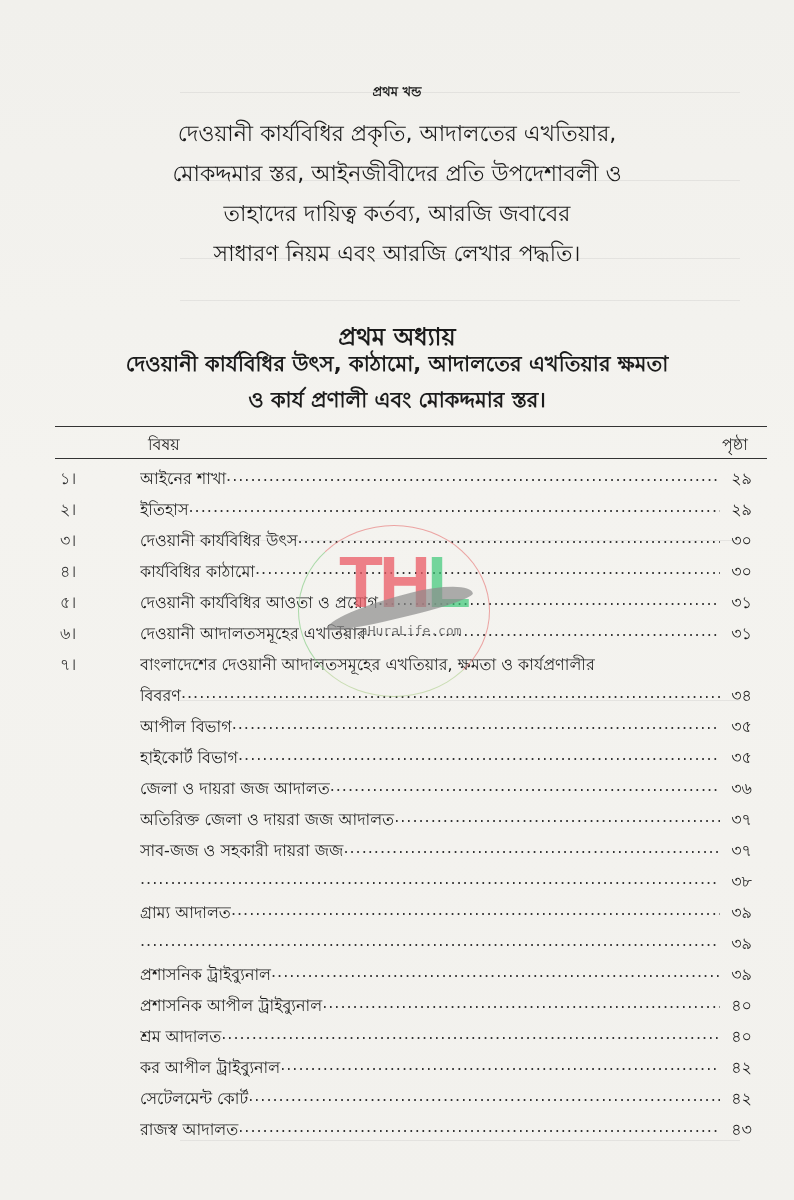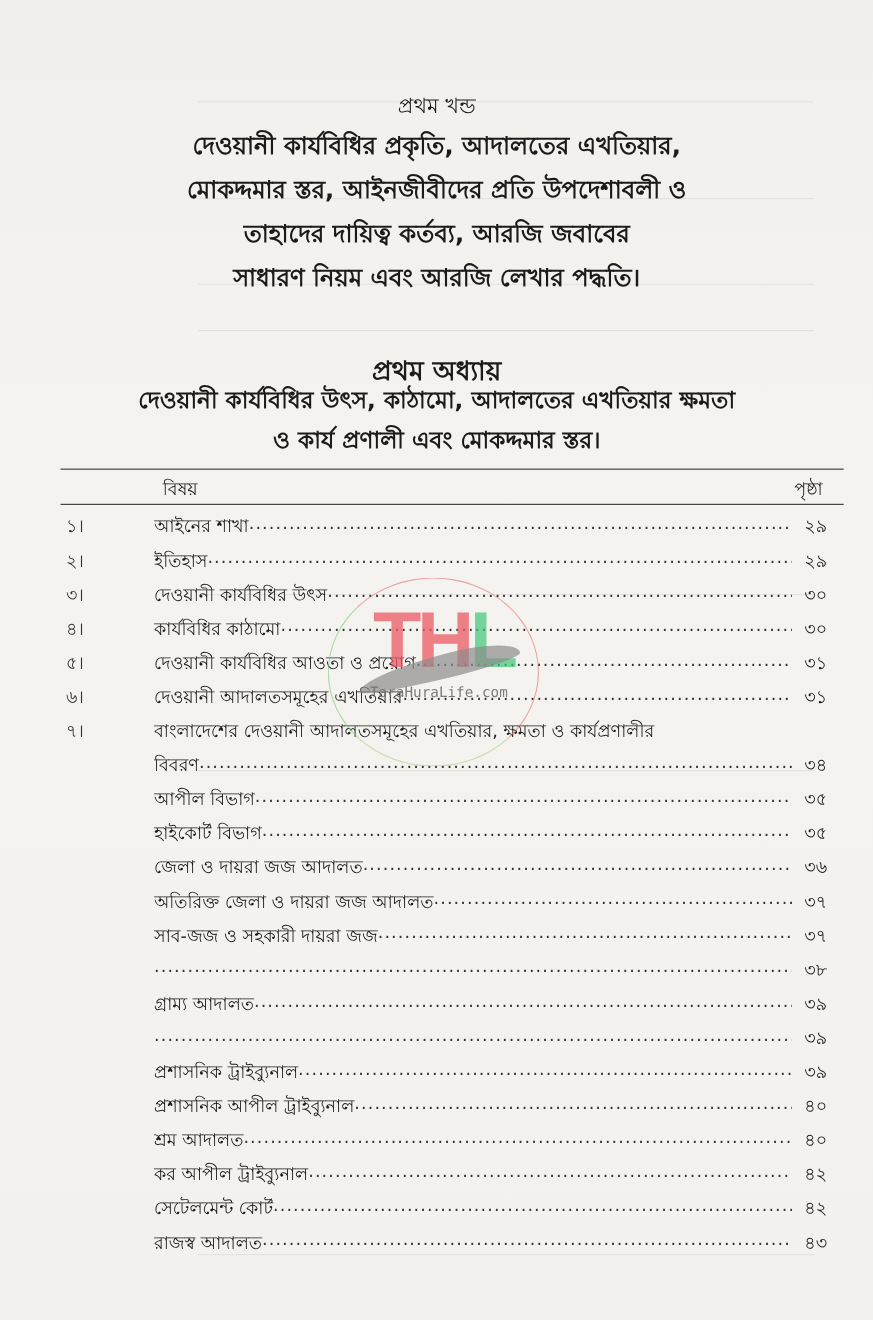--- a/index.html
+++ b/index.html
@@ -27,27 +27,27 @@
       left: 180px; width: 560px; height: 1px;
       background: rgba(120,120,120,0.12);
     }
     .center {
       position: absolute;
       left: 0; width: 794px;
       text-align: center;
     }
     .part-label {
       top: 82px;
-      font-size: 19px;
-      font-weight: normal;
+      font-size: 13px;
+      font-weight: bold;
     }
     .part-title {
       top: 114px;
       font-size: 22px;
-      font-weight: bold;
+      font-weight: normal;
       line-height: 40px;
     }
     .chapter-label {
       top: 318px;
       font-size: 24px;
       font-weight: bold;
     }
     .chapter-title {
       top: 346px;
       font-size: 21px;

